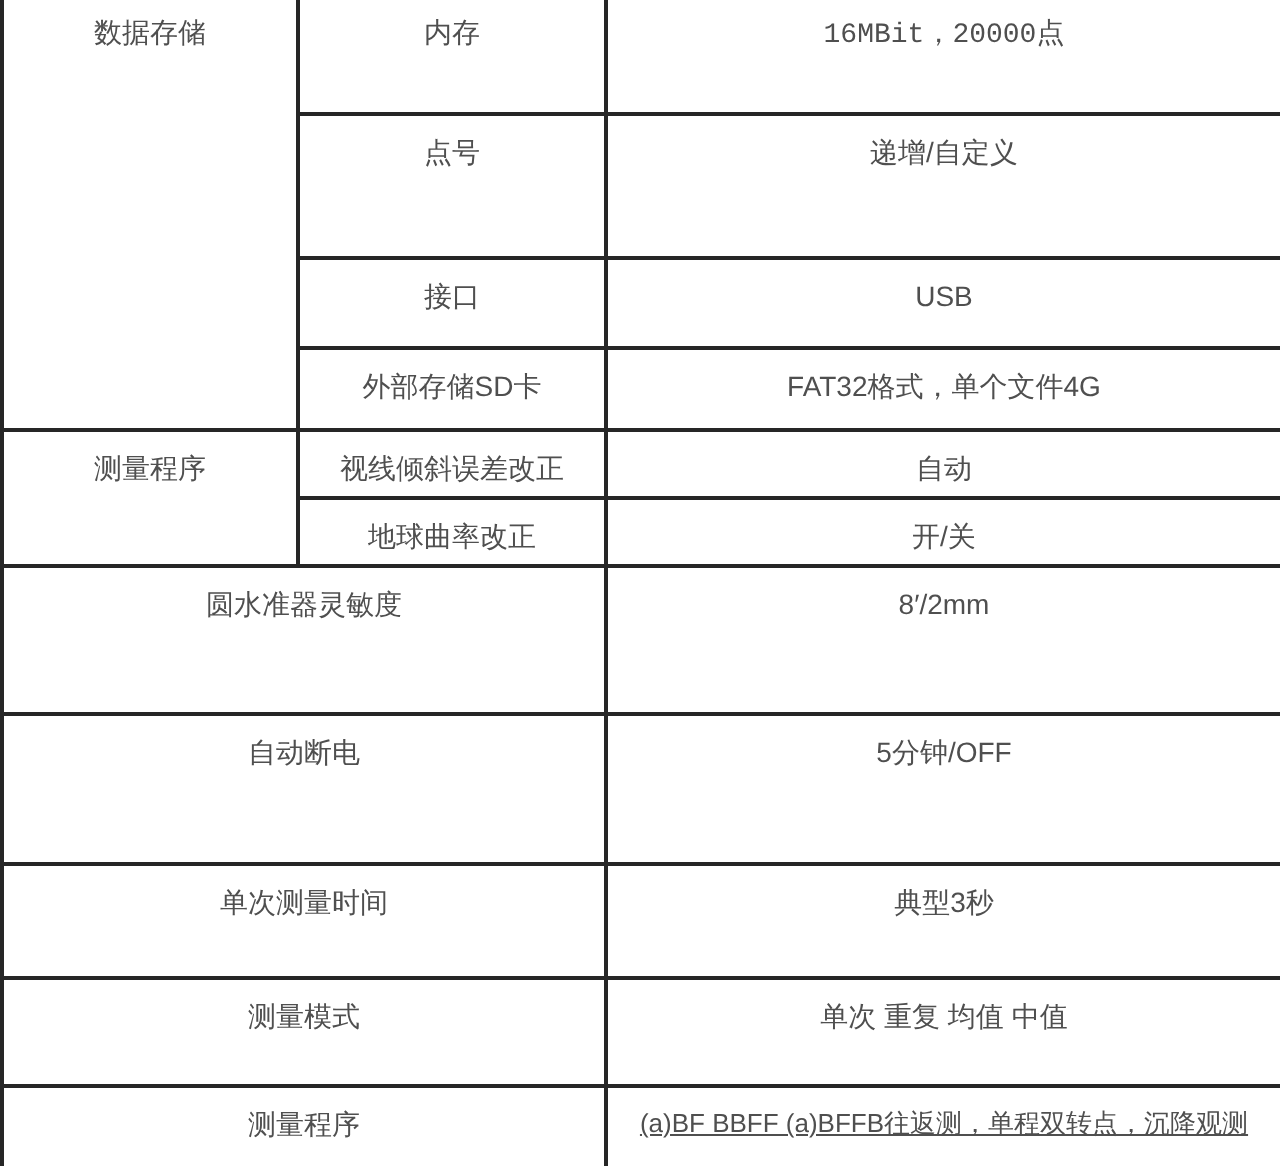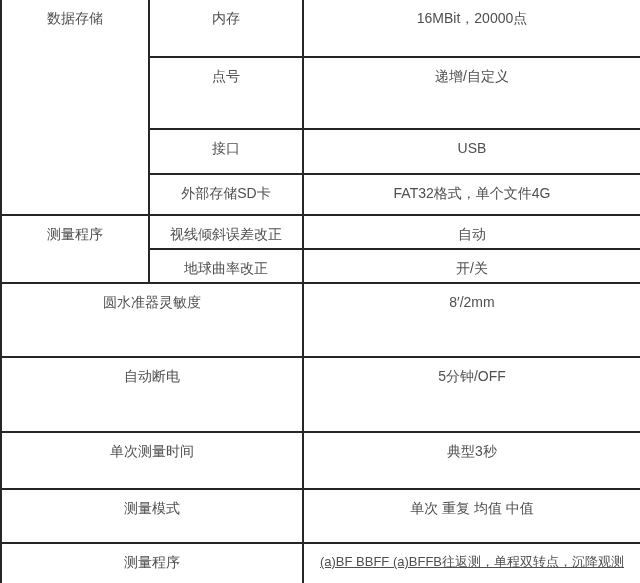--- a/index.html
+++ b/index.html
@@ -23,21 +23,21 @@
   table.spec td {
     border: 2px solid #262626;
     vertical-align: top;
     text-align: center;
     padding: 9px 4px 0 4px;
     line-height: 18px;
     overflow: hidden;
     white-space: nowrap;
   }
   
-  tr.first td { border-top: none; }
+  tr.first td { border-top: none; font-family: Liberation Mono, monospace; }
   td.lastcol { border-right: none; }
   td.tight { font-size: 13px; padding-left: 2px; padding-right: 2px; text-decoration: underline; }
 </style>
 </head>
 <body>
 
 <table class="spec">
   <colgroup>
     <col style="width:148px">
     <col style="width:154px">

